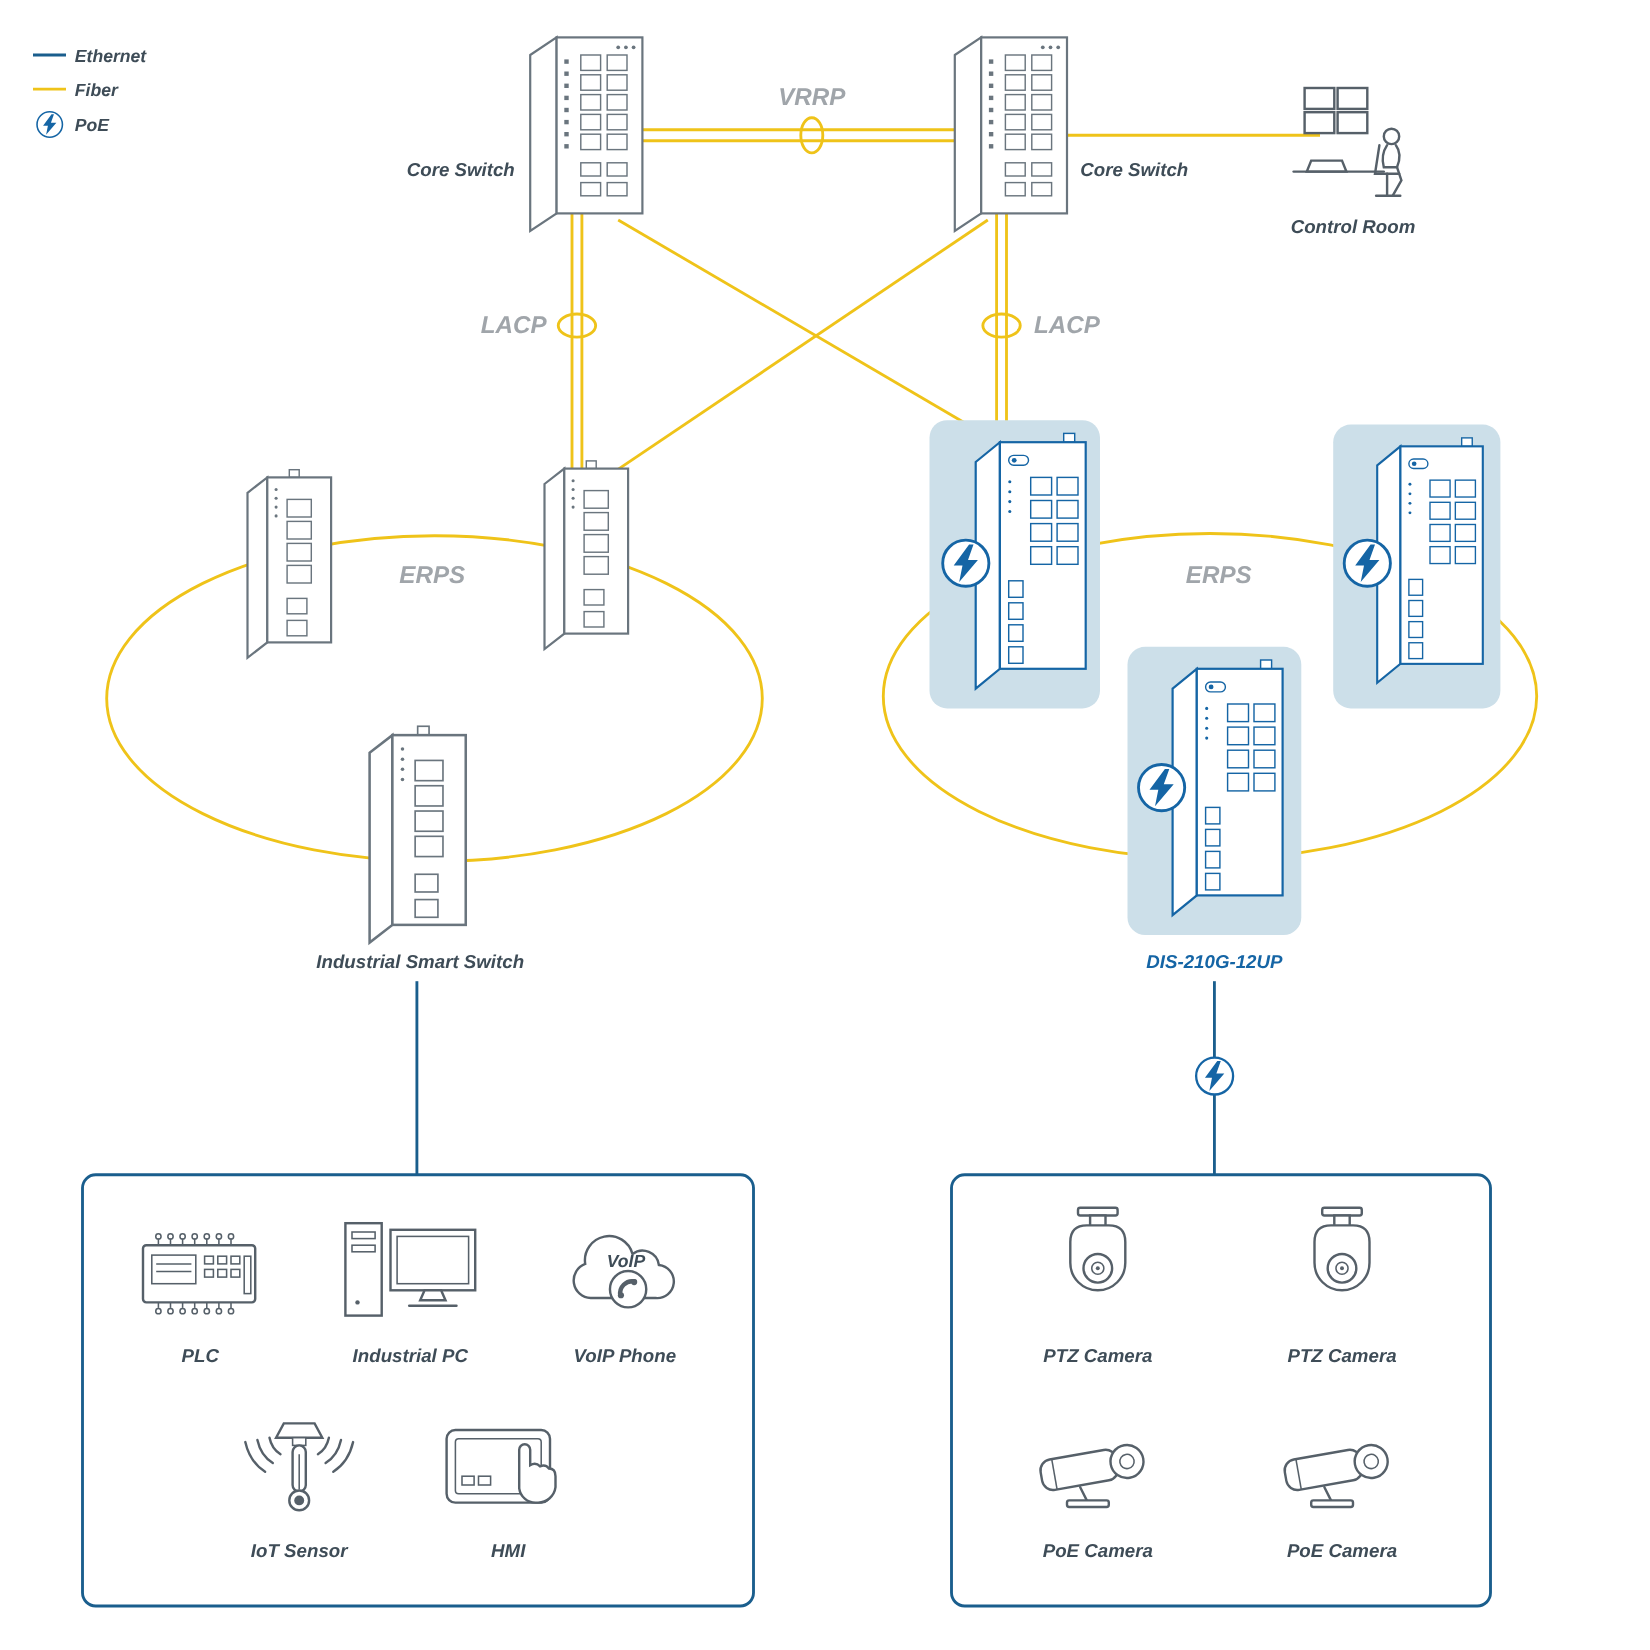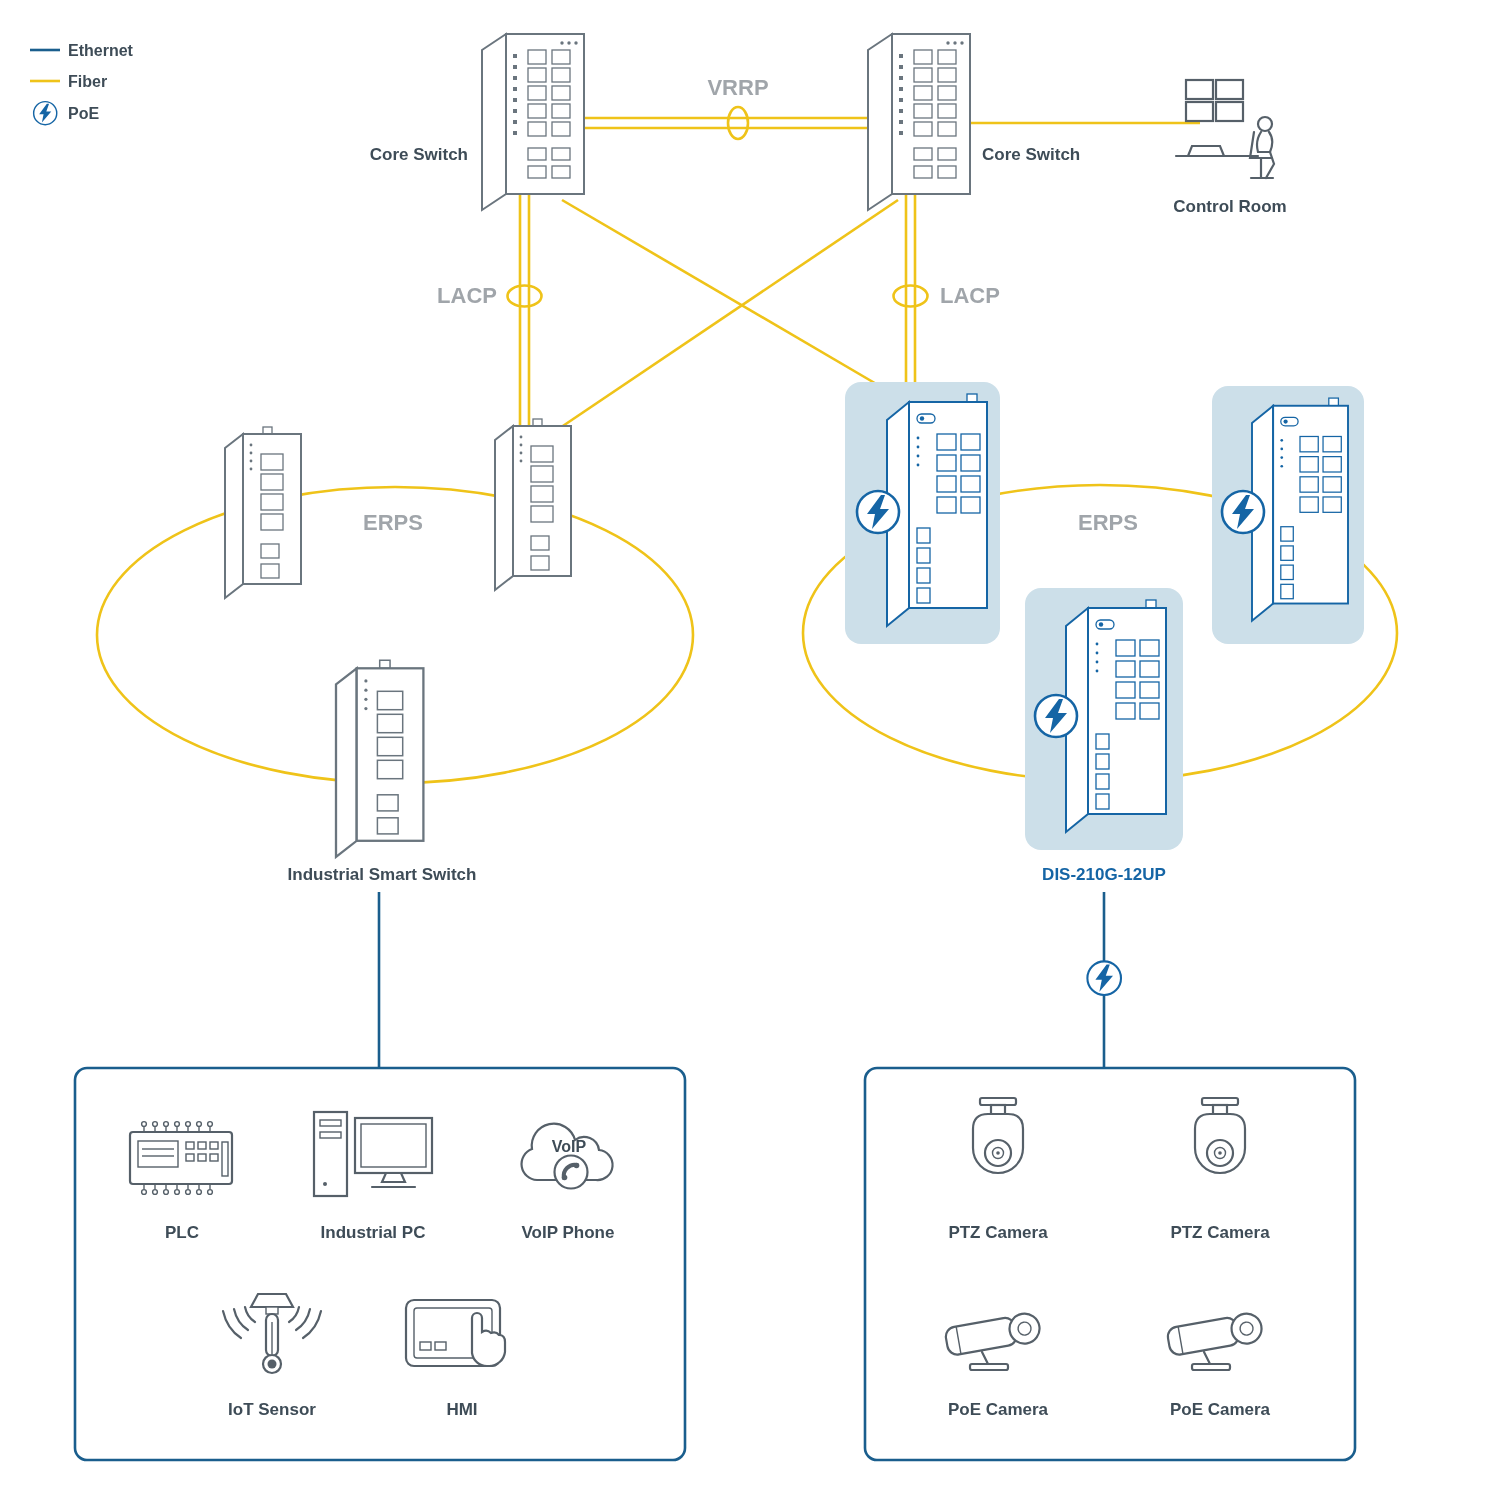--- a/index.html
+++ b/index.html
@@ -1,21 +1,21 @@
 <!DOCTYPE html>
 <html style="--ethernet: #1a5e8d; --fiber: #efc319; --highlight: #ccdfe9; --poe_blue: #1565a5; --label_gray: #a0a5aa; --text_dark: #3e4c57; --device_outline: #566069; --switch_outline: #6a757e;"><head>
 <meta charset="utf-8">
 <style>
   :root{
     --ethernet:#1a5e8d; --fiber:#efc319; --highlight:#ccdfe9;
     --poe_blue:#1565a5; --label_gray:#a0a5aa; --text_dark:#3e4c57;
     --device_outline:#566069; --switch_outline:#6a757e;
   }
   html,body{margin:0;padding:0;background:#fff;}
-  .stage{width:1299px;height:1500px;font-family:"Liberation Sans",sans-serif;}
+  .stage{width:1299px;height:1500px;font-family:"Liberation Sans",sans-serif;font-style:italic;}
   text{font-family:"Liberation Sans",sans-serif;}
   .lbl{fill:var(--text_dark);font-size:17px;font-weight:bold;}
   .legendtxt{fill:var(--text_dark);font-size:16px;font-weight:bold;}
   .proto{fill:var(--label_gray);font-size:22px;font-weight:bold;}
   .model{fill:var(--poe_blue);font-size:17px;font-weight:bold;}
   .cloudtxt{fill:var(--text_dark);font-size:16px;font-weight:bold;}
   .fiber{stroke:var(--fiber);stroke-width:2.6;fill:none;}
   .eth{stroke:var(--ethernet);stroke-width:2.6;fill:none;}
   .oval{stroke:var(--fiber);stroke-width:2.6;fill:none;}
   .sw{stroke:var(--switch_outline);stroke-width:2;fill:#fff;}

